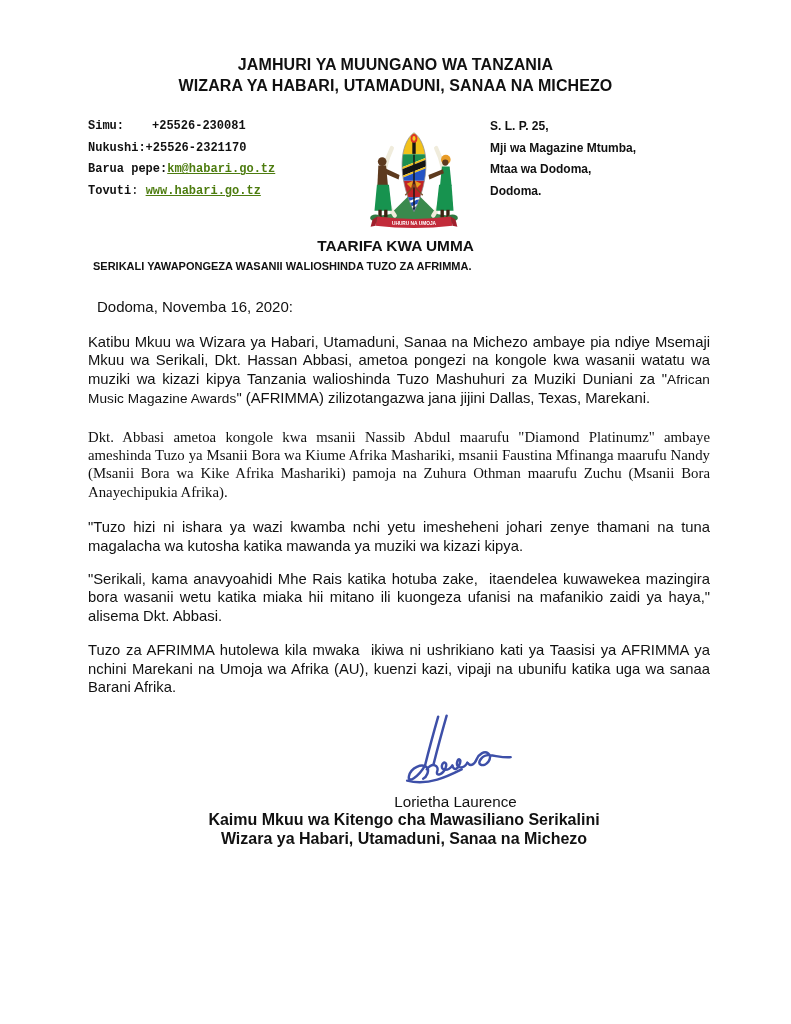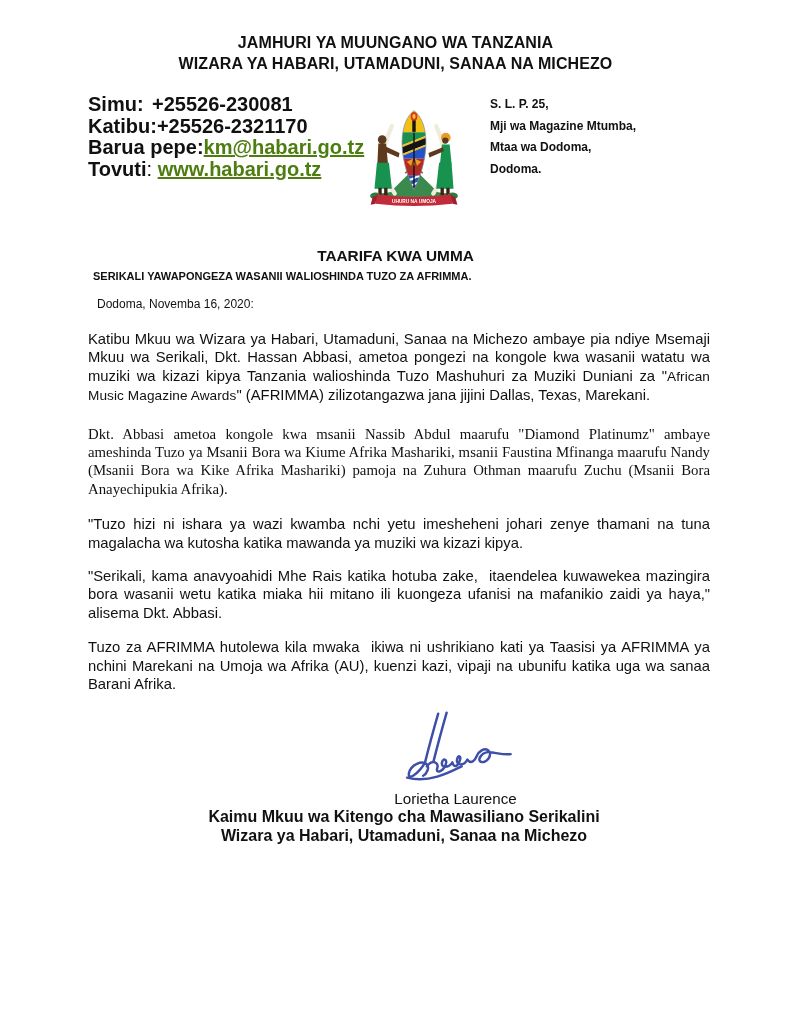--- a/index.html
+++ b/index.html
@@ -6,34 +6,34 @@
   .page {
     position:relative;
     width:791px; height:1024px;
     background:#ffffff;
     overflow:hidden;
     font-family:"Liberation Sans", sans-serif;
     color:#111111;
     -webkit-font-smoothing:antialiased;
   }
   
-  .doc-header { padding-top:32px; text-align:center; font-weight:700; font-size:16px; line-height:21px; letter-spacing:0.1px; }
+  .doc-header { padding-top:54px; text-align:center; font-weight:700; font-size:16px; line-height:21px; letter-spacing:0.1px; }
   
   .letterhead { display:flex; margin:20px 71px 0 88px; }
-  .lh-left  { width:250px; font-weight:700; font-size:20px; line-height:21.7px; white-space:nowrap; }
+  .lh-left  { width:250px; font-weight:700; font-size:12px; line-height:21.7px; white-space:nowrap;font-family:Liberation Mono, monospace; }
   .lh-center{ width:152px; display:flex; justify-content:center; align-items:flex-start; }
   .lh-right { flex:1; font-weight:700; font-size:12px; line-height:21.7px; white-space:nowrap; }
   .crest-svg{ width:106px; height:118px; margin-top:2px; }
   .lbl-phone{ display:inline-block; width:64px; }
   .link { color:#4d7c0f; text-decoration:underline; font-weight:700; cursor:pointer; }
   .colon-reg { font-weight:400; }
   
-  .notice-title    { margin-top:32px; text-align:center; font-weight:700; font-size:15.4px; line-height:20px; }
+  .notice-title    { text-align:center; font-weight:700; font-size:15.4px; line-height:20px; }
   .notice-subtitle { margin:0 71px 0 88px; padding-left:5px; font-weight:700; font-size:11px; line-height:20px; }
-  .dateline { margin:8px 71px 0 97px; font-size:12px; line-height:20px; }
+  .dateline { margin:21px 71px 0 97px; font-size:15px; line-height:20px; }
   
   .body-para { margin:18px 81px 0 88px; text-align:justify; font-size:14.8px; line-height:18.4px; }
   .body-para.p1 { margin-top:16px; }
   .body-para.p2 { margin-top:19px;font-family:Liberation Serif, serif; }
   .body-para.p3 { margin-top:17px; }
   .body-para.p4 { margin-top:15px; }
   .body-para.p5 { margin-top:16px; }
   .condensed { font-size:13.6px; letter-spacing:0.1px; }
   
   .sig-svg  { display:block; margin:14px 0 0 392px; width:130px; height:80px; }
@@ -50,21 +50,21 @@
     <div>WIZARA YA HABARI, UTAMADUNI, SANAA NA MICHEZO</div>
   </div>
 
   <div class="letterhead">
 
     <div class="lh-left">
       <div>
         <span class="lbl-phone">Simu:</span><span>+25526-230081</span>
       </div>
       <div>
-        <span>Katibu:</span><span>+25526-2321170</span>
+        <span>Nukushi:</span><span>+25526-2321170</span>
       </div>
       <div>
         <span>Barua pepe:</span><a class="link">km@habari.go.tz</a>
       </div>
       <div>
         <span>Tovuti</span><span class="colon-reg">: </span><a class="link">www.habari.go.tz</a>
       </div>
     </div>
 
     <div class="lh-center">

